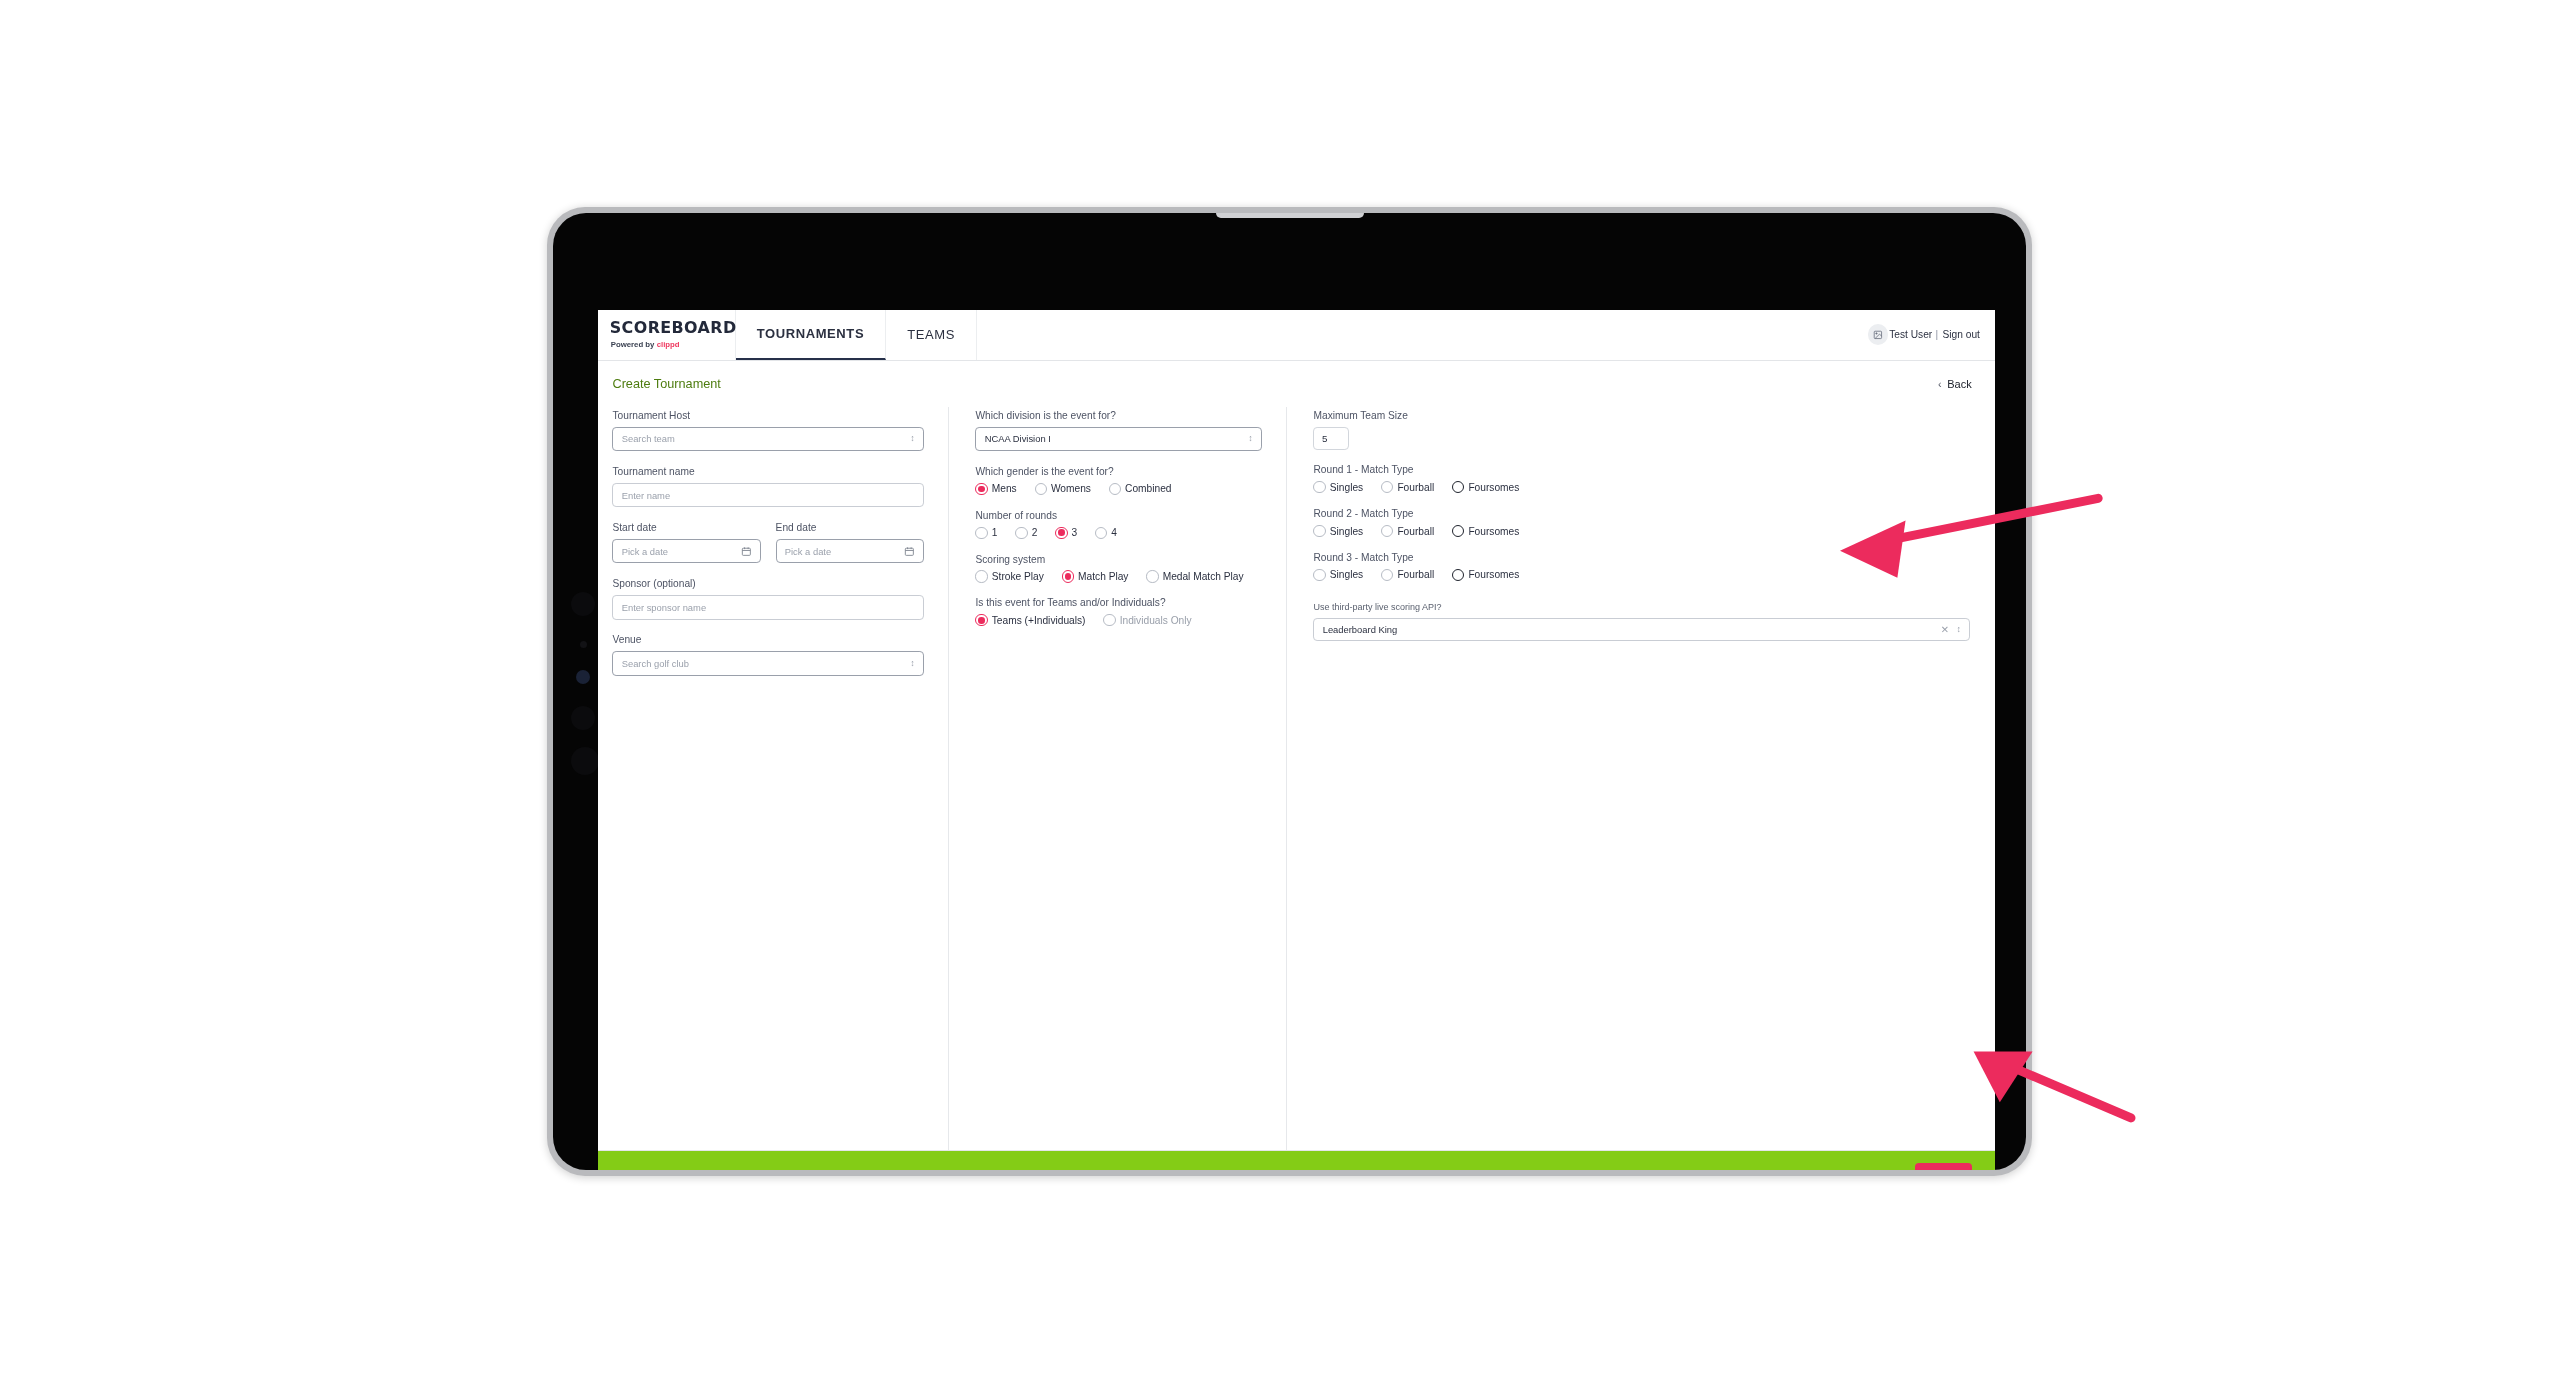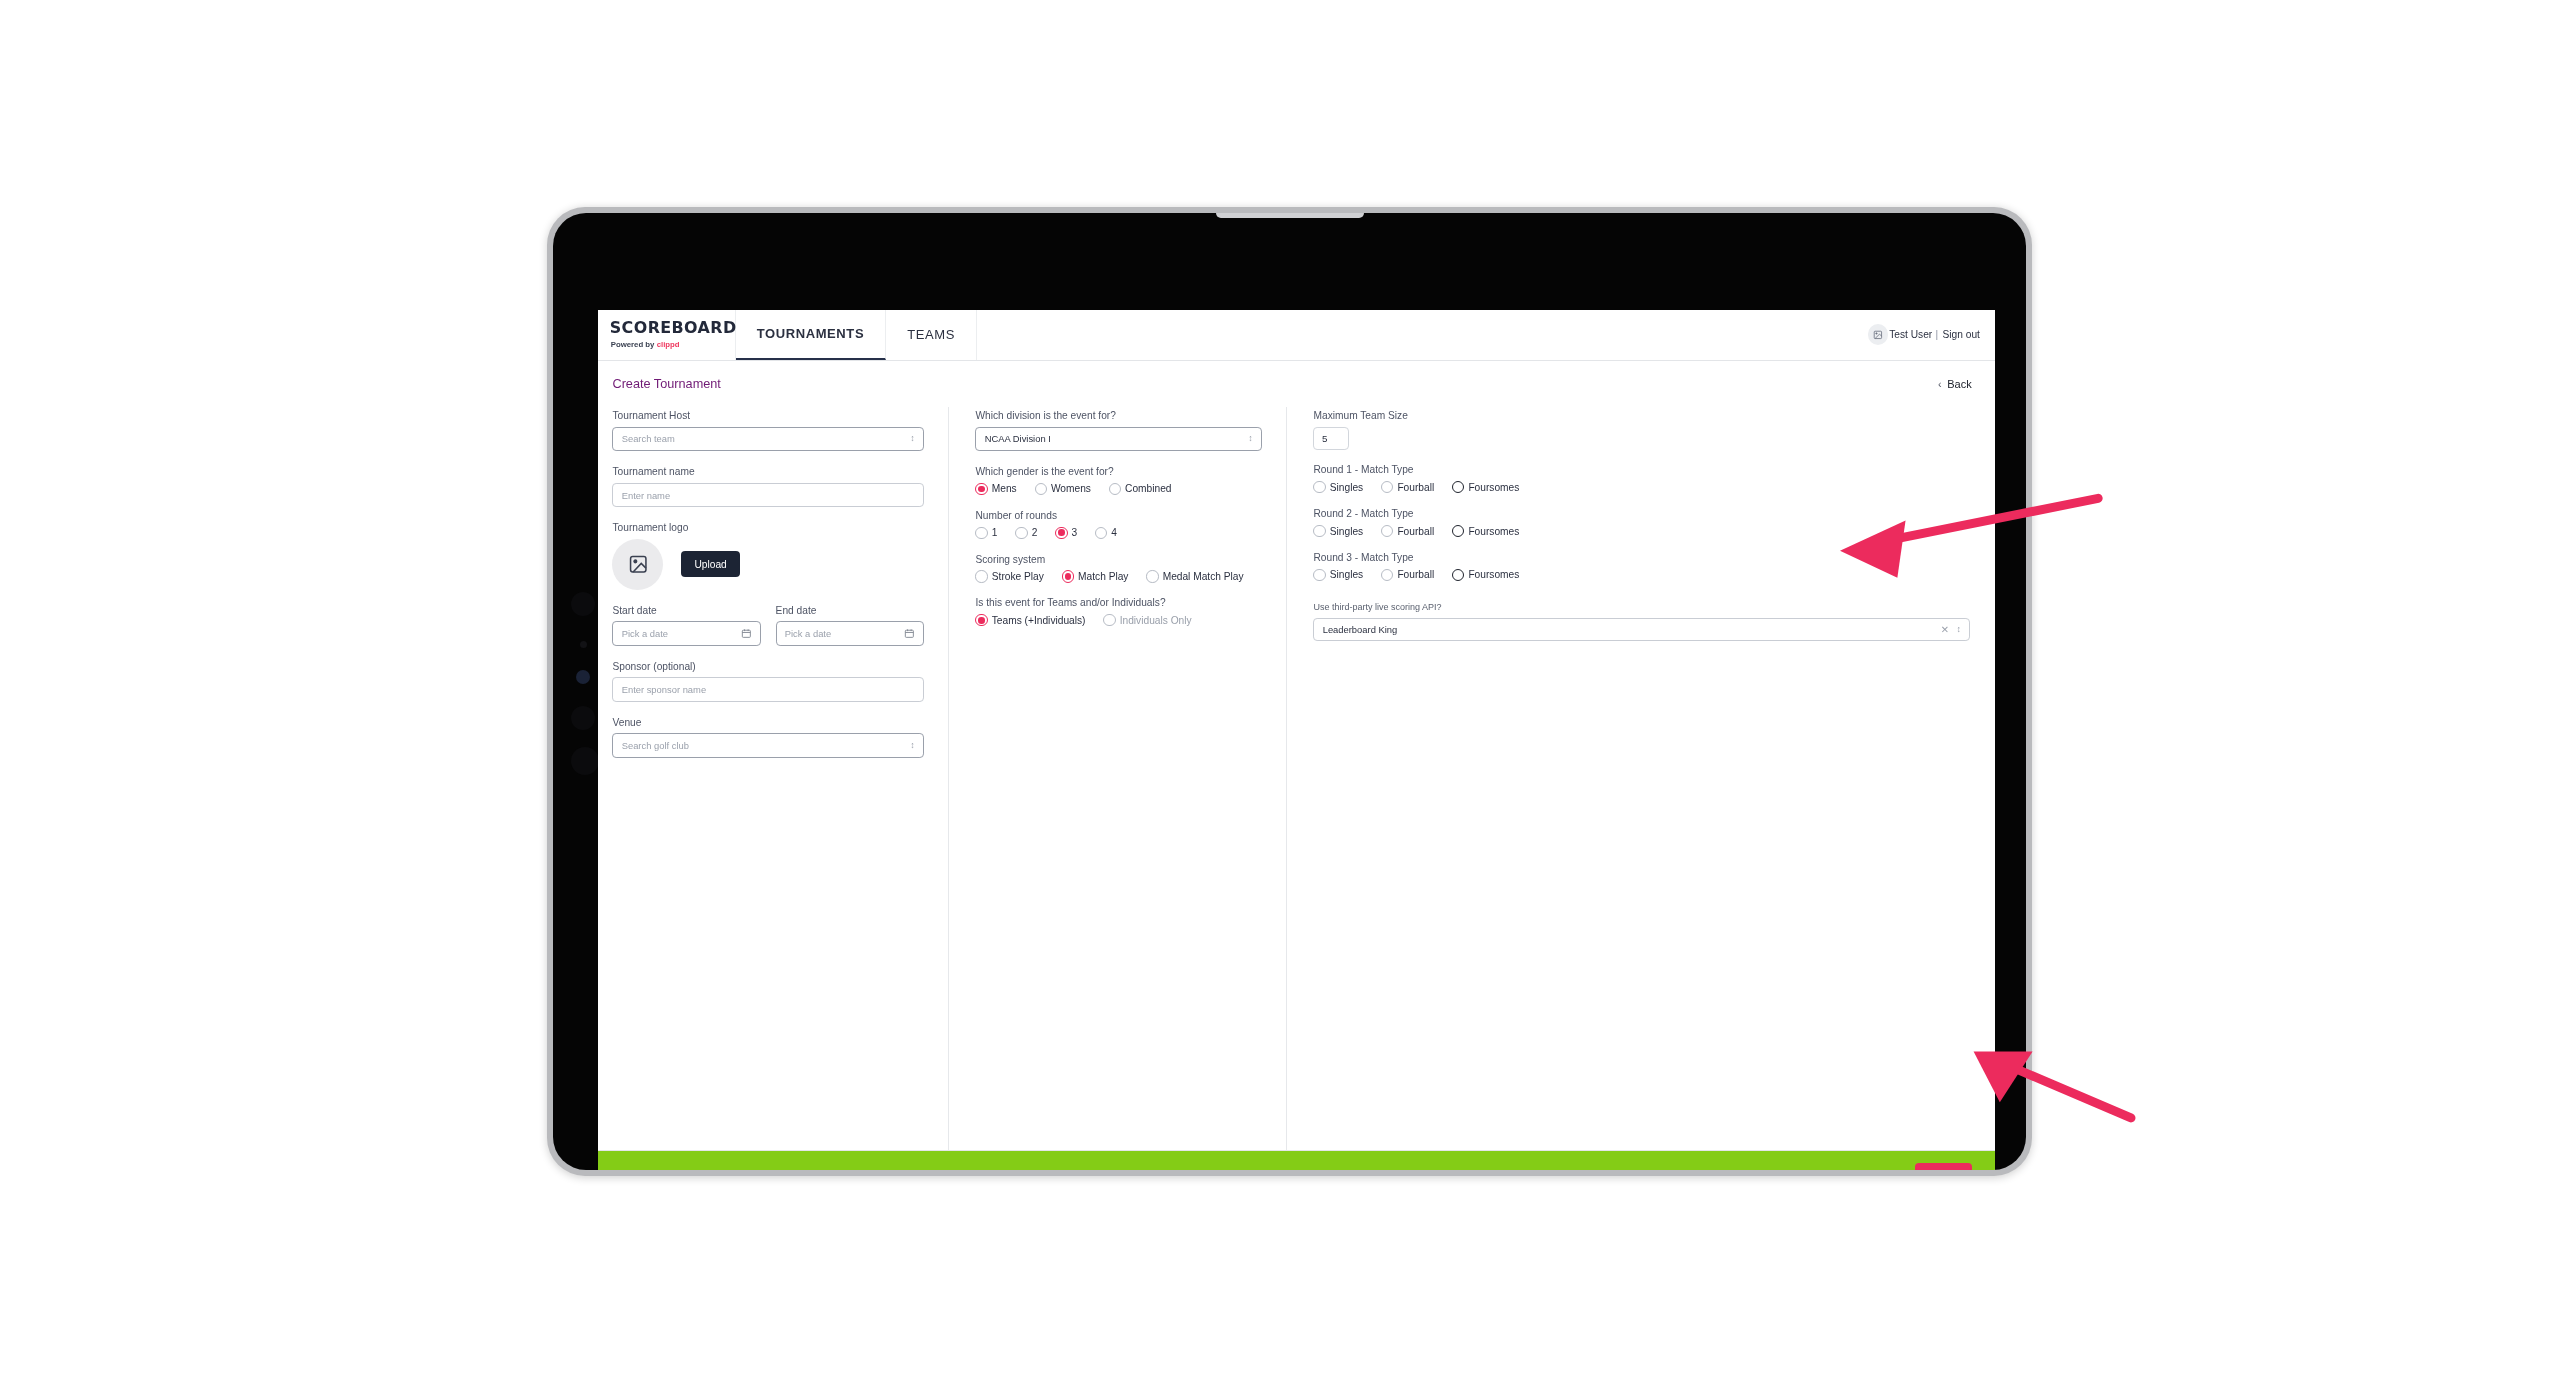--- a/index.html
+++ b/index.html
@@ -90,21 +90,21 @@
   .user-text .sep { color:#8f95a3; margin:0 3.3px; }
   .signout { font-size:10.2px; color:#2b3040; cursor:pointer; }
 
   
   .page-head {
     height: 46px; flex:none;
     display:flex; align-items:center; justify-content:space-between;
     padding: 0 23px 0 14.8px;
     background:#fff;
   }
-  .page-title { font-size:12.7px; color:#701a75; }
+  .page-title { font-size:12.7px; color:#4d7c0f; }
   .back-btn { display:flex; align-items:center; gap:5.7px; font-size:11px; color:#20242e; cursor:pointer; }
   .back-btn .chev { font-size:10.7px; color:#555b68; }
 
   
   .columns { flex:1; display:flex; min-height:0; padding-left:14.8px; }
   .col { padding: 3.3px 24.6px 0 0; }
   .col1 { width: 336px; }
   .col2 { width: 338px; padding-left:26px; border-left:0.8px solid #e6e8eb; }
   .col3 { flex:1; padding-left:26px; border-left:0.8px solid #e6e8eb; }
 
@@ -260,33 +260,20 @@
               </div>
             </div>
 
             <div class="group">
               <div class="field-label">Tournament name</div>
               <div class="input light">
                 <span class="grow">Enter name</span>
               </div>
             </div>
 
-            <div class="group">
-              <div class="field-label">Tournament logo</div>
-              <div class="logo-row">
-                <div class="logo-circle">
-                  <svg viewBox="0 0 24 24" fill="none" stroke="#3a4050" stroke-width="1.8">
-                    <rect x="3" y="3" width="18" height="18" rx="2.5"></rect>
-                      <circle cx="8.6" cy="8.6" r="1.5" fill="#3a4050"></circle>
-                      <path d="M21 16.5l-5.5-5.5L6 21"></path>
-                  </svg>
-                </div>
-                <button class="upload-btn">Upload</button>
-              </div>
-            </div>
 
             <div class="group">
               <div class="date-row">
                 <div class="date-cell">
                   <div class="field-label">Start date</div>
                   <div class="input">
                     <span class="grow">Pick a date</span>
                     <svg class="cal-ico" viewBox="0 0 24 24" fill="none" stroke="#7d838f" stroke-width="2">
                       <rect x="3" y="5" width="18" height="16" rx="2"></rect>
                         <path d="M3 10h18M8 3v4M16 3v4"></path>

